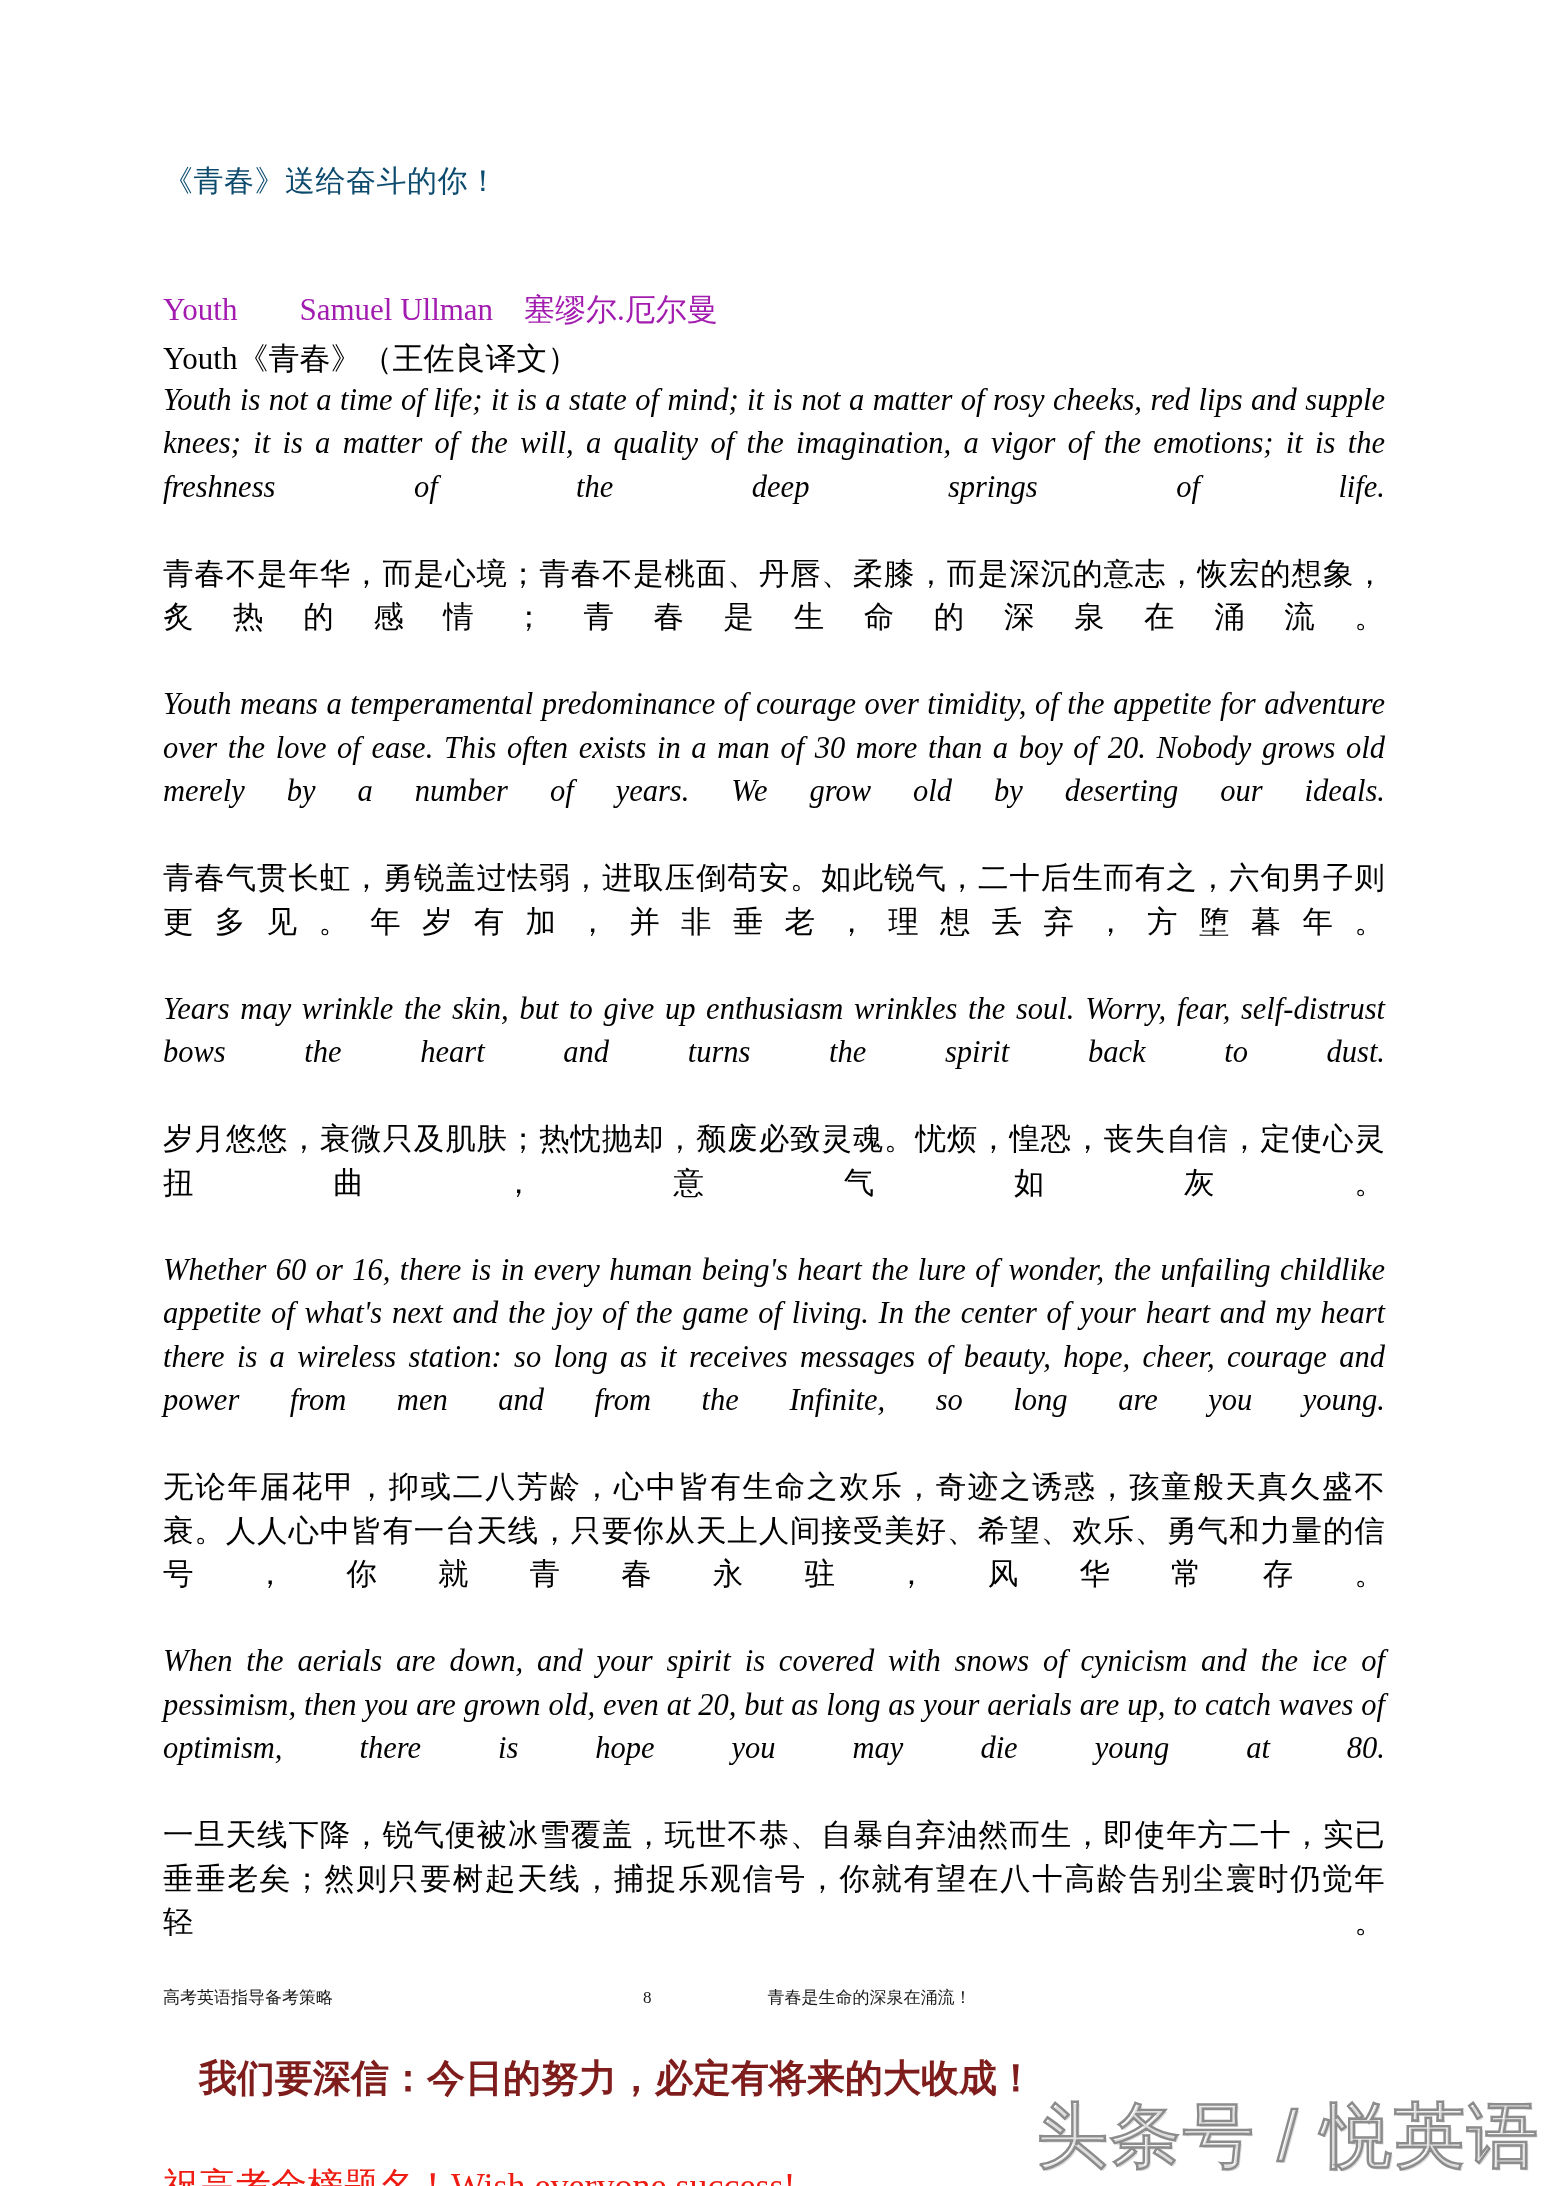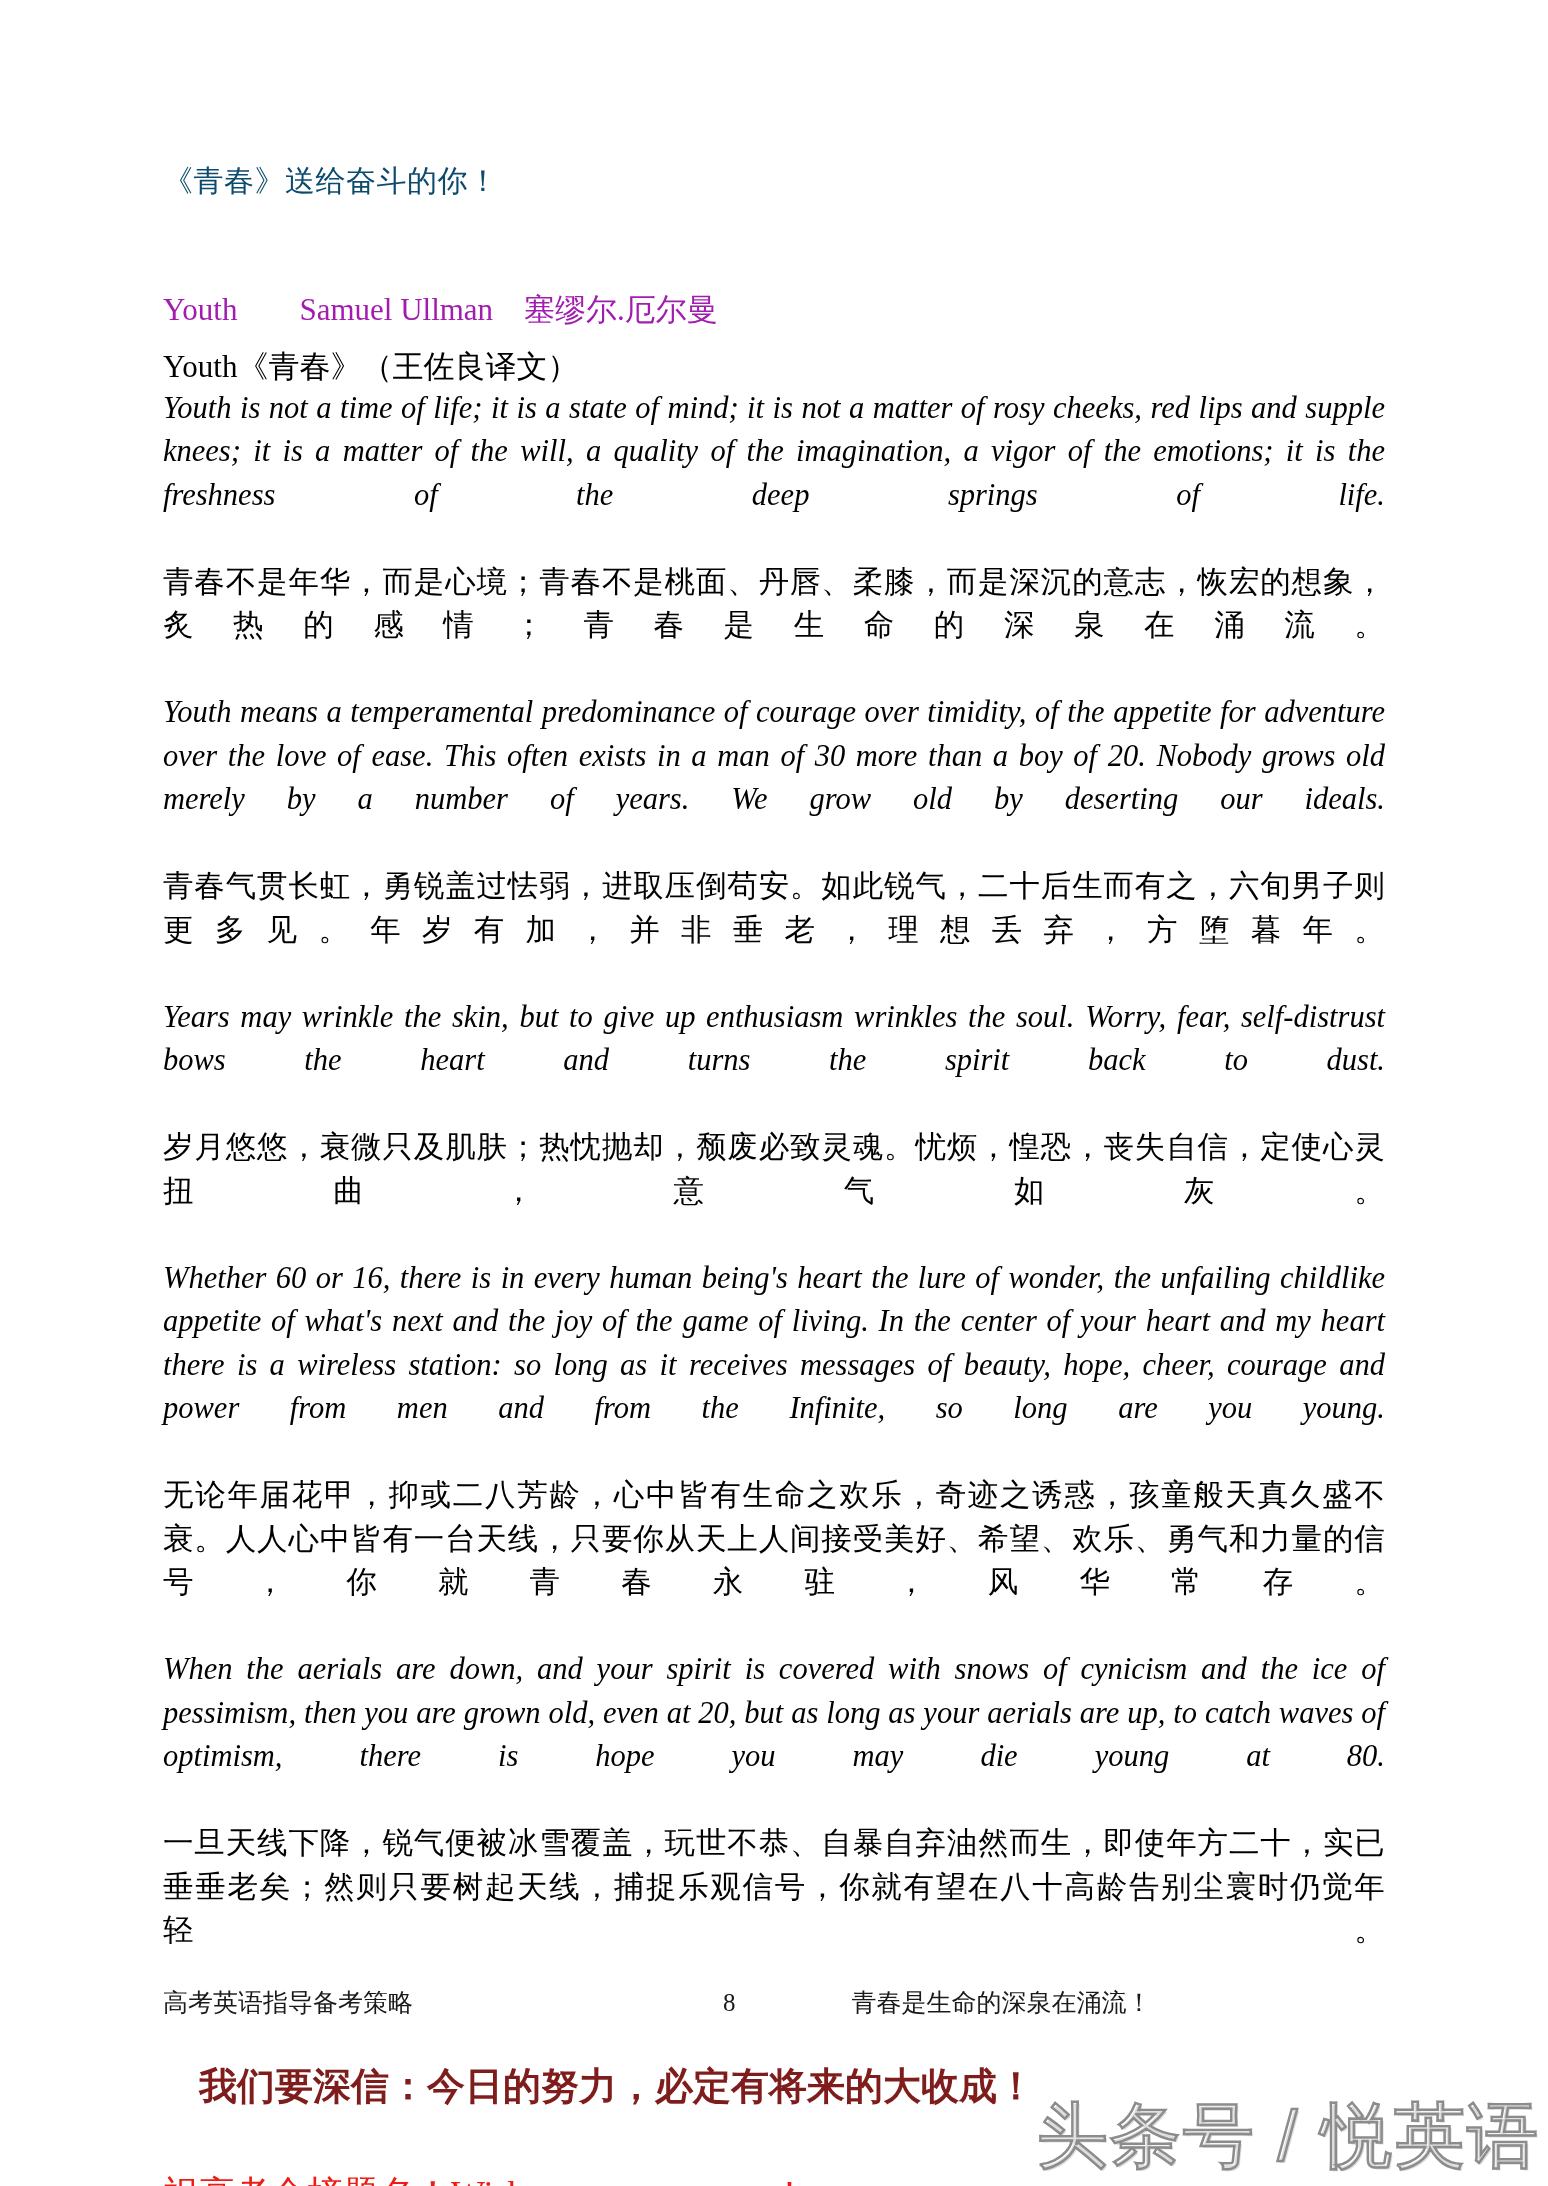--- a/index.html
+++ b/index.html
@@ -38,21 +38,21 @@
 
   
   .poem-title {
     margin-top: 92px;
     font-size: 31px;
     line-height: 1.25;
     color: #a21caf;
     white-space: pre;
   }
   .poem-subtitle {
-    margin-top: 18px;
+    margin-top: 10px;
     font-size: 31px;
     line-height: 1.25;
     color: #000000;
     white-space: pre;
   }
 
   
   .para {
     font-size: 30.5px;
     line-height: 43.5px;
@@ -98,21 +98,21 @@
     color: #ee1c12;
     white-space: nowrap;
   }
 
   
   .footer {
     position: absolute;
     left: 163px;
     top: 1988px;
     width: 1222px;
-    font-size: 25px;
+    font-size: 17px;
     line-height: 1.2;
     color: #1a1a1a;
     display: flex;
     align-items: flex-start;
   }
   .footer-left { white-space: nowrap; }
   .footer-page {
     margin-left: 310px;
     white-space: nowrap;
   }

